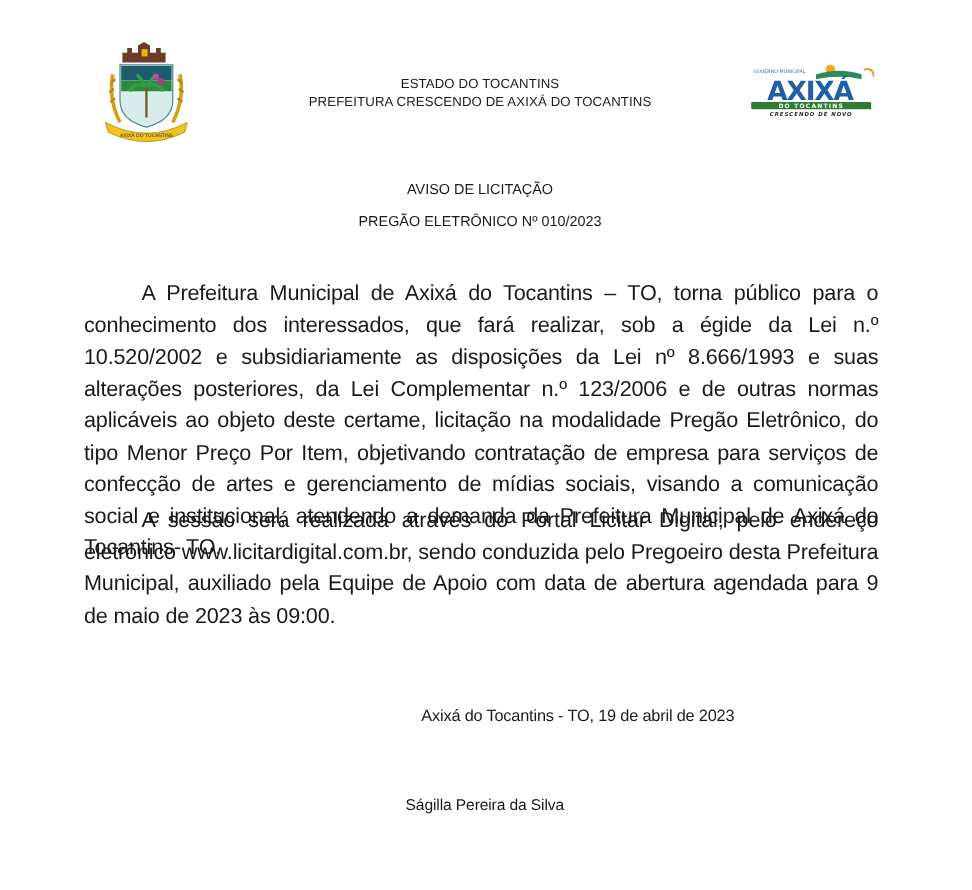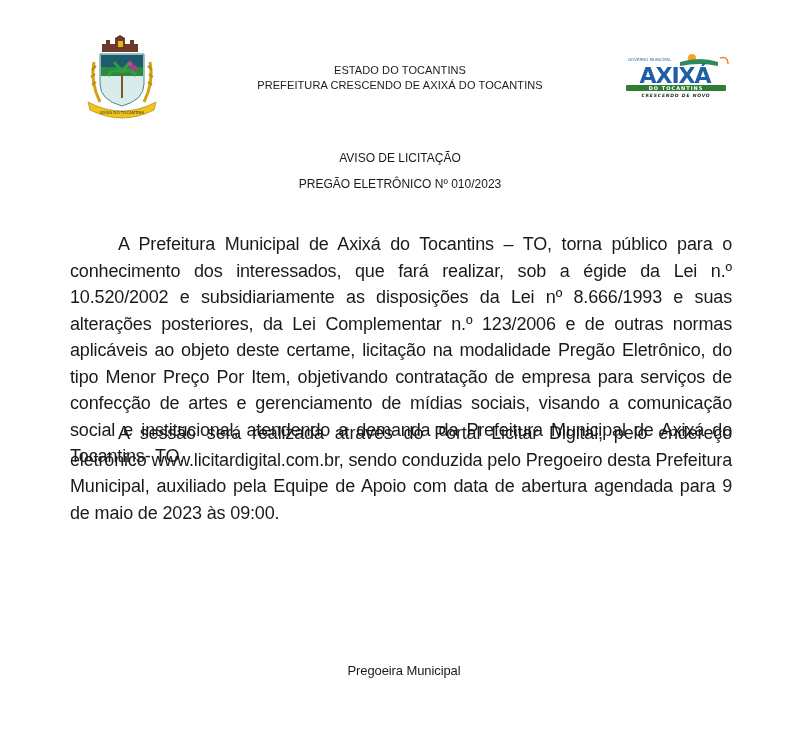--- a/index.html
+++ b/index.html
@@ -123,18 +123,19 @@
     <text x="56" y="38" font-size="5" font-weight="bold" text-anchor="middle" fill="#ffffff" font-family="DejaVu Sans, sans-serif" letter-spacing="1">DO TOCANTINS</text>
     <text x="56" y="45" font-size="4.5" font-weight="bold" font-style="italic" text-anchor="middle" fill="#2a2a2a" font-family="DejaVu Sans, sans-serif" letter-spacing="0.8">CRESCENDO DE NOVO</text>
   </svg>
 
   <div class="title t1">AVISO DE LICITAÇÃO</div>
   <div class="title t2">PREGÃO ELETRÔNICO Nº 010/2023</div>
 
   <div class="para p1">A Prefeitura Municipal de Axixá do Tocantins – TO, torna público para o conhecimento dos interessados, que fará realizar,  sob a égide da Lei n.º 10.520/2002  e subsidiariamente as disposições da Lei nº 8.666/1993  e suas alterações posteriores, da Lei Complementar n.º 123/2006  e de outras normas aplicáveis ao objeto deste certame, licitação  na modalidade Pregão Eletrônico, do tipo Menor Preço Por Item, objetivando contratação de empresa para serviços de confecção de artes e gerenciamento de mídias sociais, visando a comunicação social e institucional, atendendo a demanda da Prefeitura Municipal de Axixá do Tocantins- TO.</div>
   <div class="para p2">A sessão será realizada através do Portal Licitar Digital, pelo endereço eletrônico www.licitardigital.com.br, sendo conduzida pelo Pregoeiro desta Prefeitura Municipal, auxiliado pela Equipe de Apoio com data de abertura agendada para 9 de maio de 2023 às 09:00.</div>
 
+  <div class="date-line">Axixá do Tocantins - TO, 19 de abril de 2023</div>
 
   <div class="signature">
-    <div>Pregoeira Municipal</div>
+    <div>Ságilla Pereira da Silva</div>
   </div>
 
 </div>
 
 </body></html>

